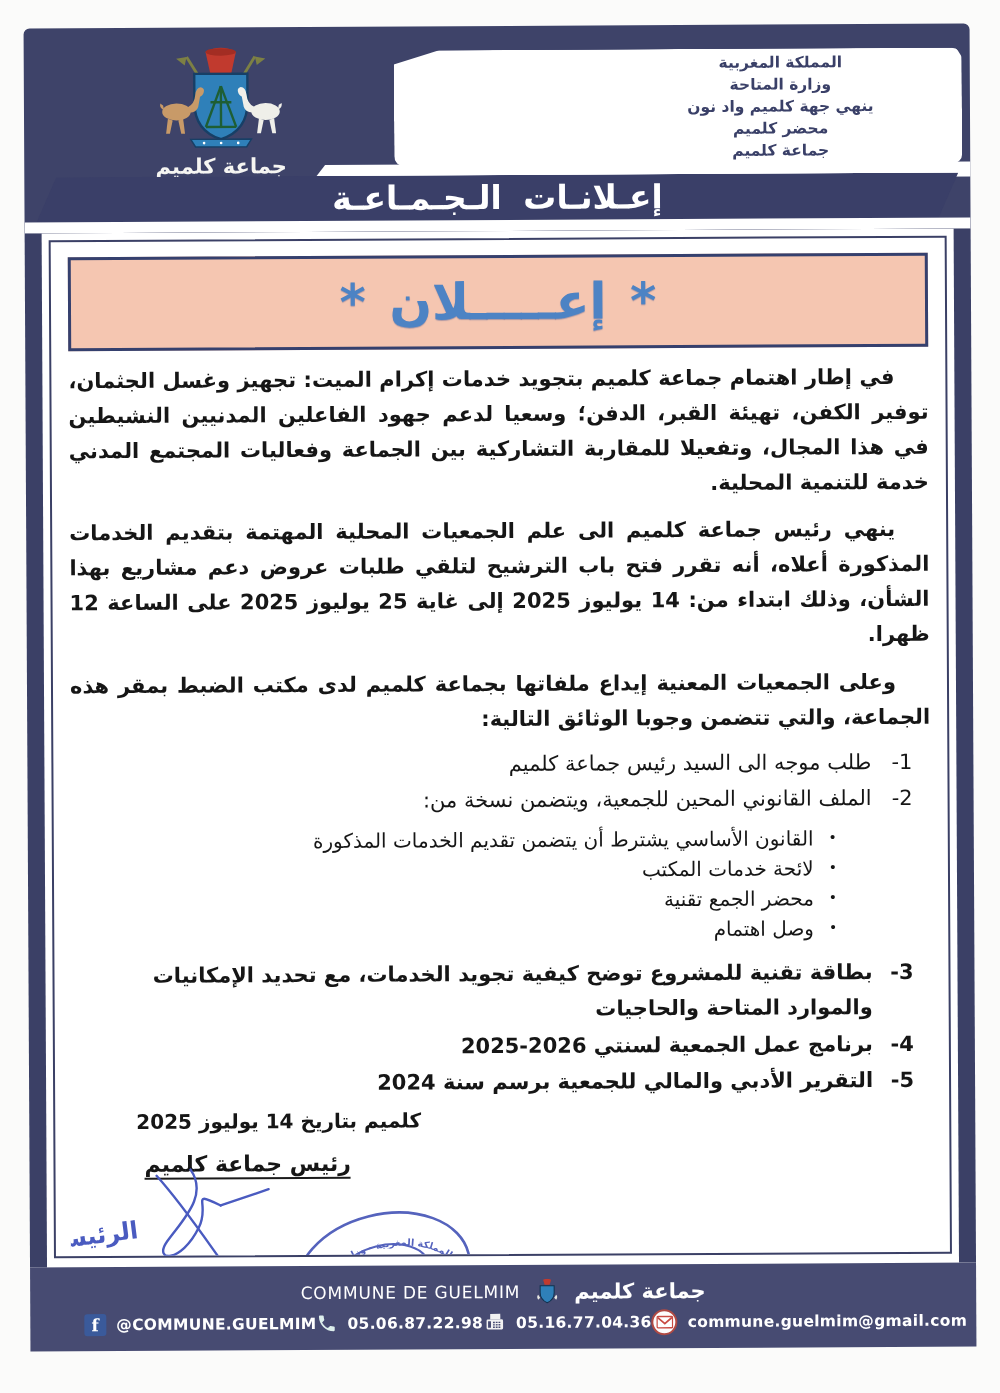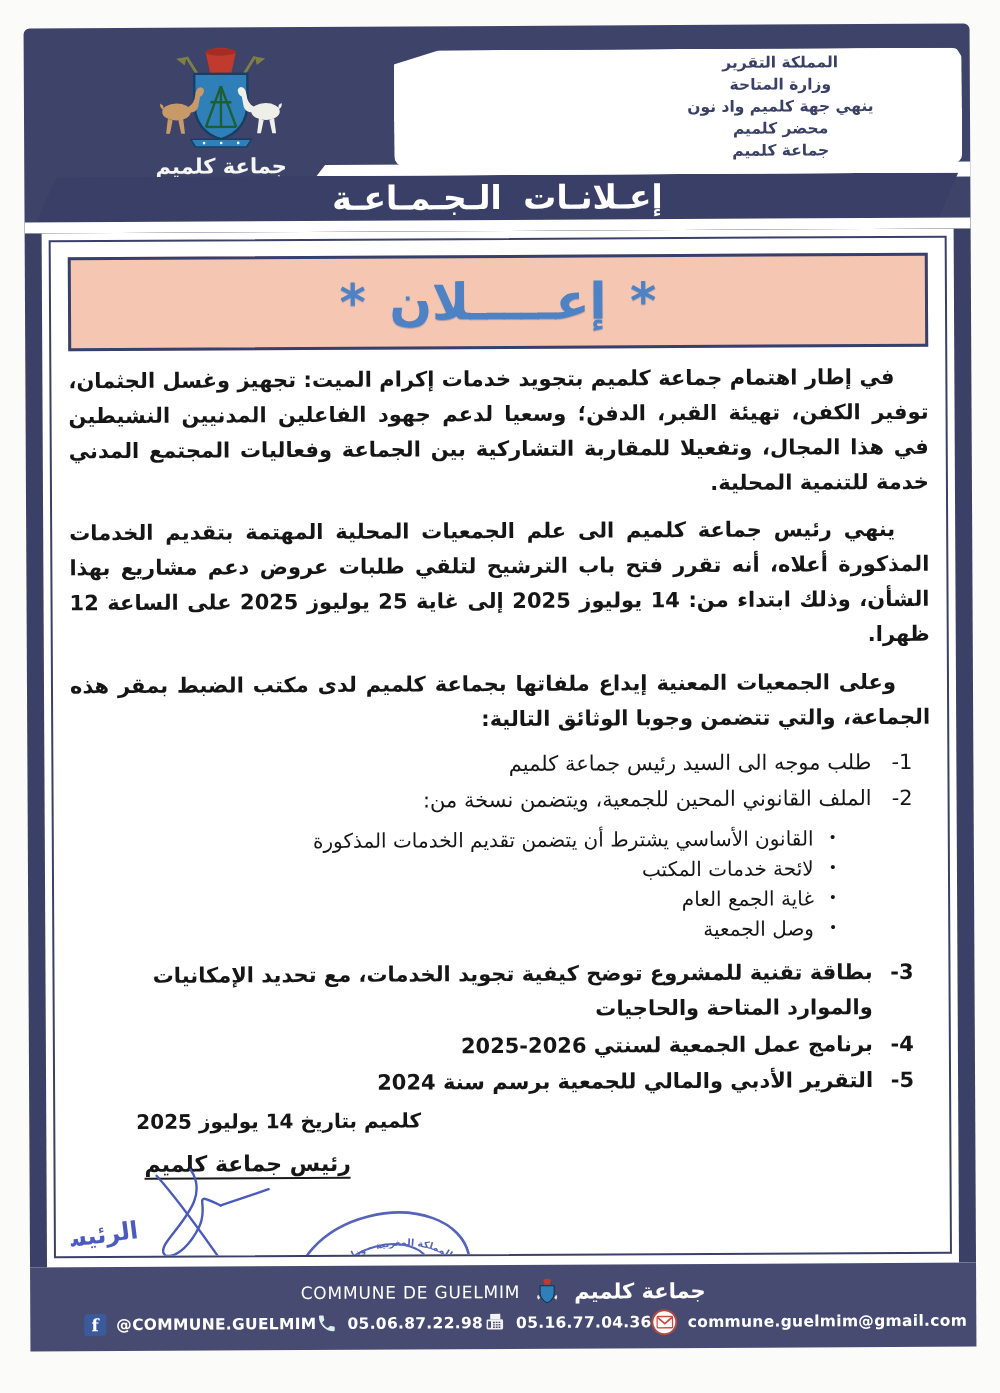--- a/index.html
+++ b/index.html
@@ -149,21 +149,21 @@
         <path d="M48,101 h64 l-5,8 h-54 z" fill="#2f80b9" stroke="#173f66" stroke-width="1.5"></path>
         <circle cx="62" cy="105" r="1.4" fill="#fff"></circle>
           <circle cx="80" cy="105" r="1.4" fill="#fff"></circle>
           <circle cx="98" cy="105" r="1.4" fill="#fff"></circle>
       </svg>
       <div class="emblem-ar">جماعة كلميم</div>
       <div class="emblem-fr">COMMUNE DE GUELMIM</div>
     </div>
 
     <div class="authority">
-      <div>المملكة التقرير</div>
+      <div>المملكة المغربية</div>
       <div>وزارة المتاحة</div>
       <div>ينهي جهة كلميم واد نون</div>
       <div>محضر كلميم</div>
       <div>جماعة كلميم</div>
     </div>
 
     <div class="band-white"></div>
     <div class="board-strip">إعـلانـات الـجـمـاعـة</div>
     <div class="band-bottom"></div>
   </div>
@@ -192,25 +192,25 @@
         <div class="bullet-row">
           <span class="b-dot">•</span>
           <span>القانون الأساسي يشترط أن يتضمن تقديم الخدمات المذكورة</span>
         </div>
         <div class="bullet-row">
           <span class="b-dot">•</span>
           <span>لائحة خدمات المكتب</span>
         </div>
         <div class="bullet-row">
           <span class="b-dot">•</span>
-          <span>غاية الجمع العام</span>
+          <span>محضر الجمع تقنية</span>
         </div>
         <div class="bullet-row">
           <span class="b-dot">•</span>
-          <span>وصل الجمعية</span>
+          <span>وصل اهتمام</span>
         </div>
       </div>
 
       <div class="docs-b">
         <div class="doc-row heavy">
           <span class="doc-num">3-</span>
           <span class="doc-text">بطاقة تقنية للمشروع توضح كيفية تجويد الخدمات، مع تحديد الإمكانيات والموارد المتاحة والحاجيات</span>
         </div>
         <div class="doc-row heavy">
           <span class="doc-num">4-</span>

